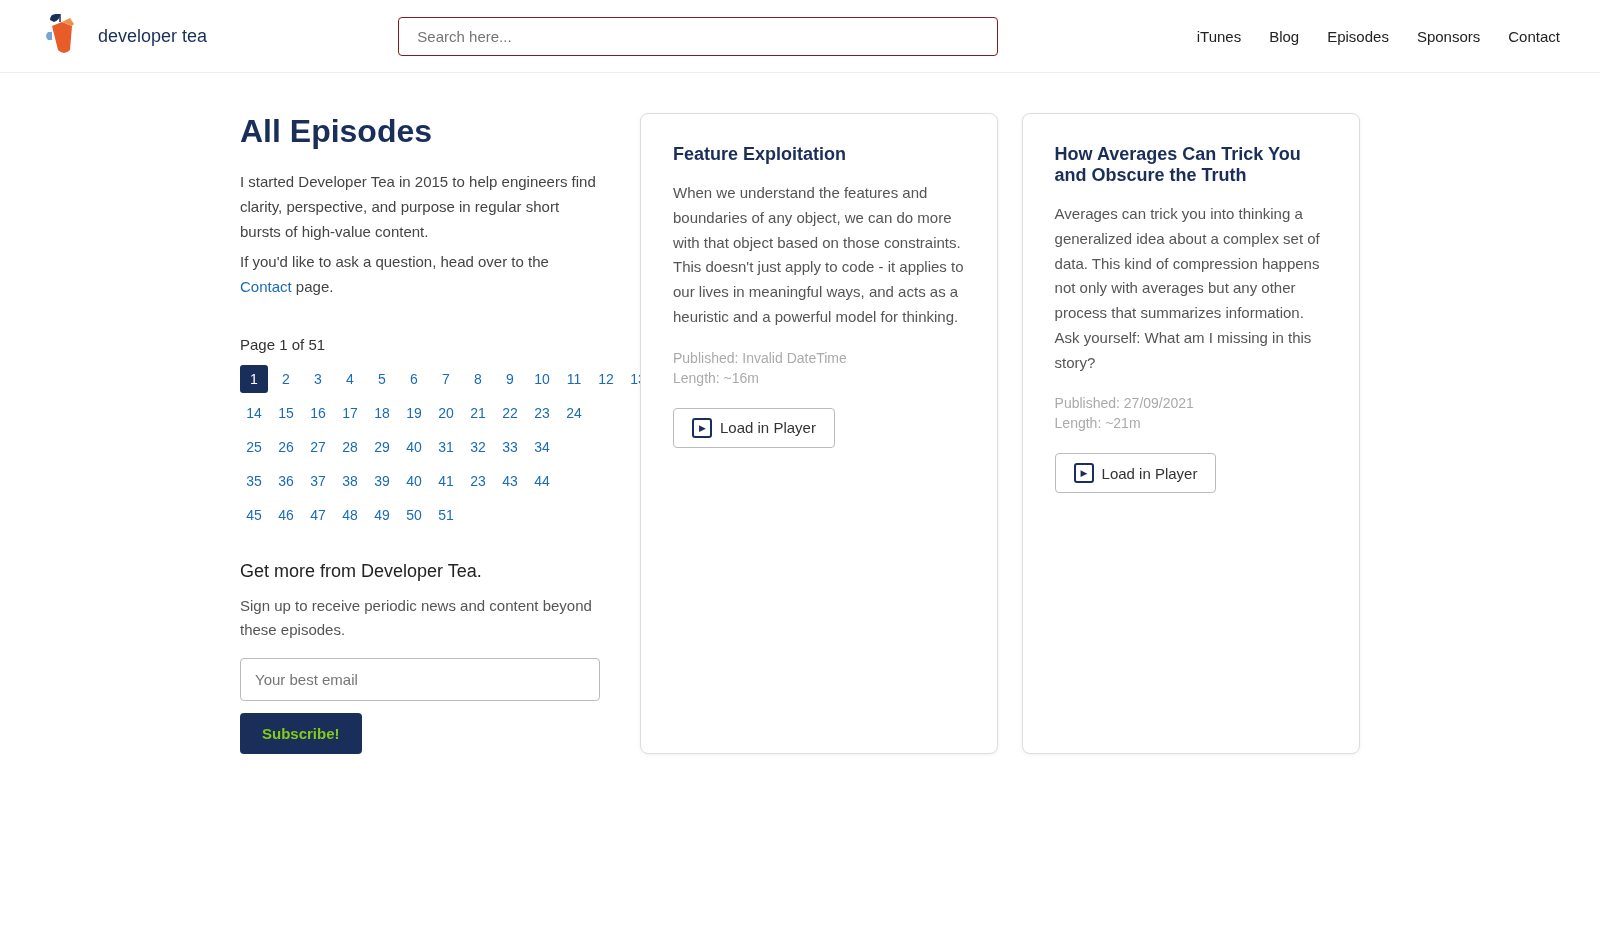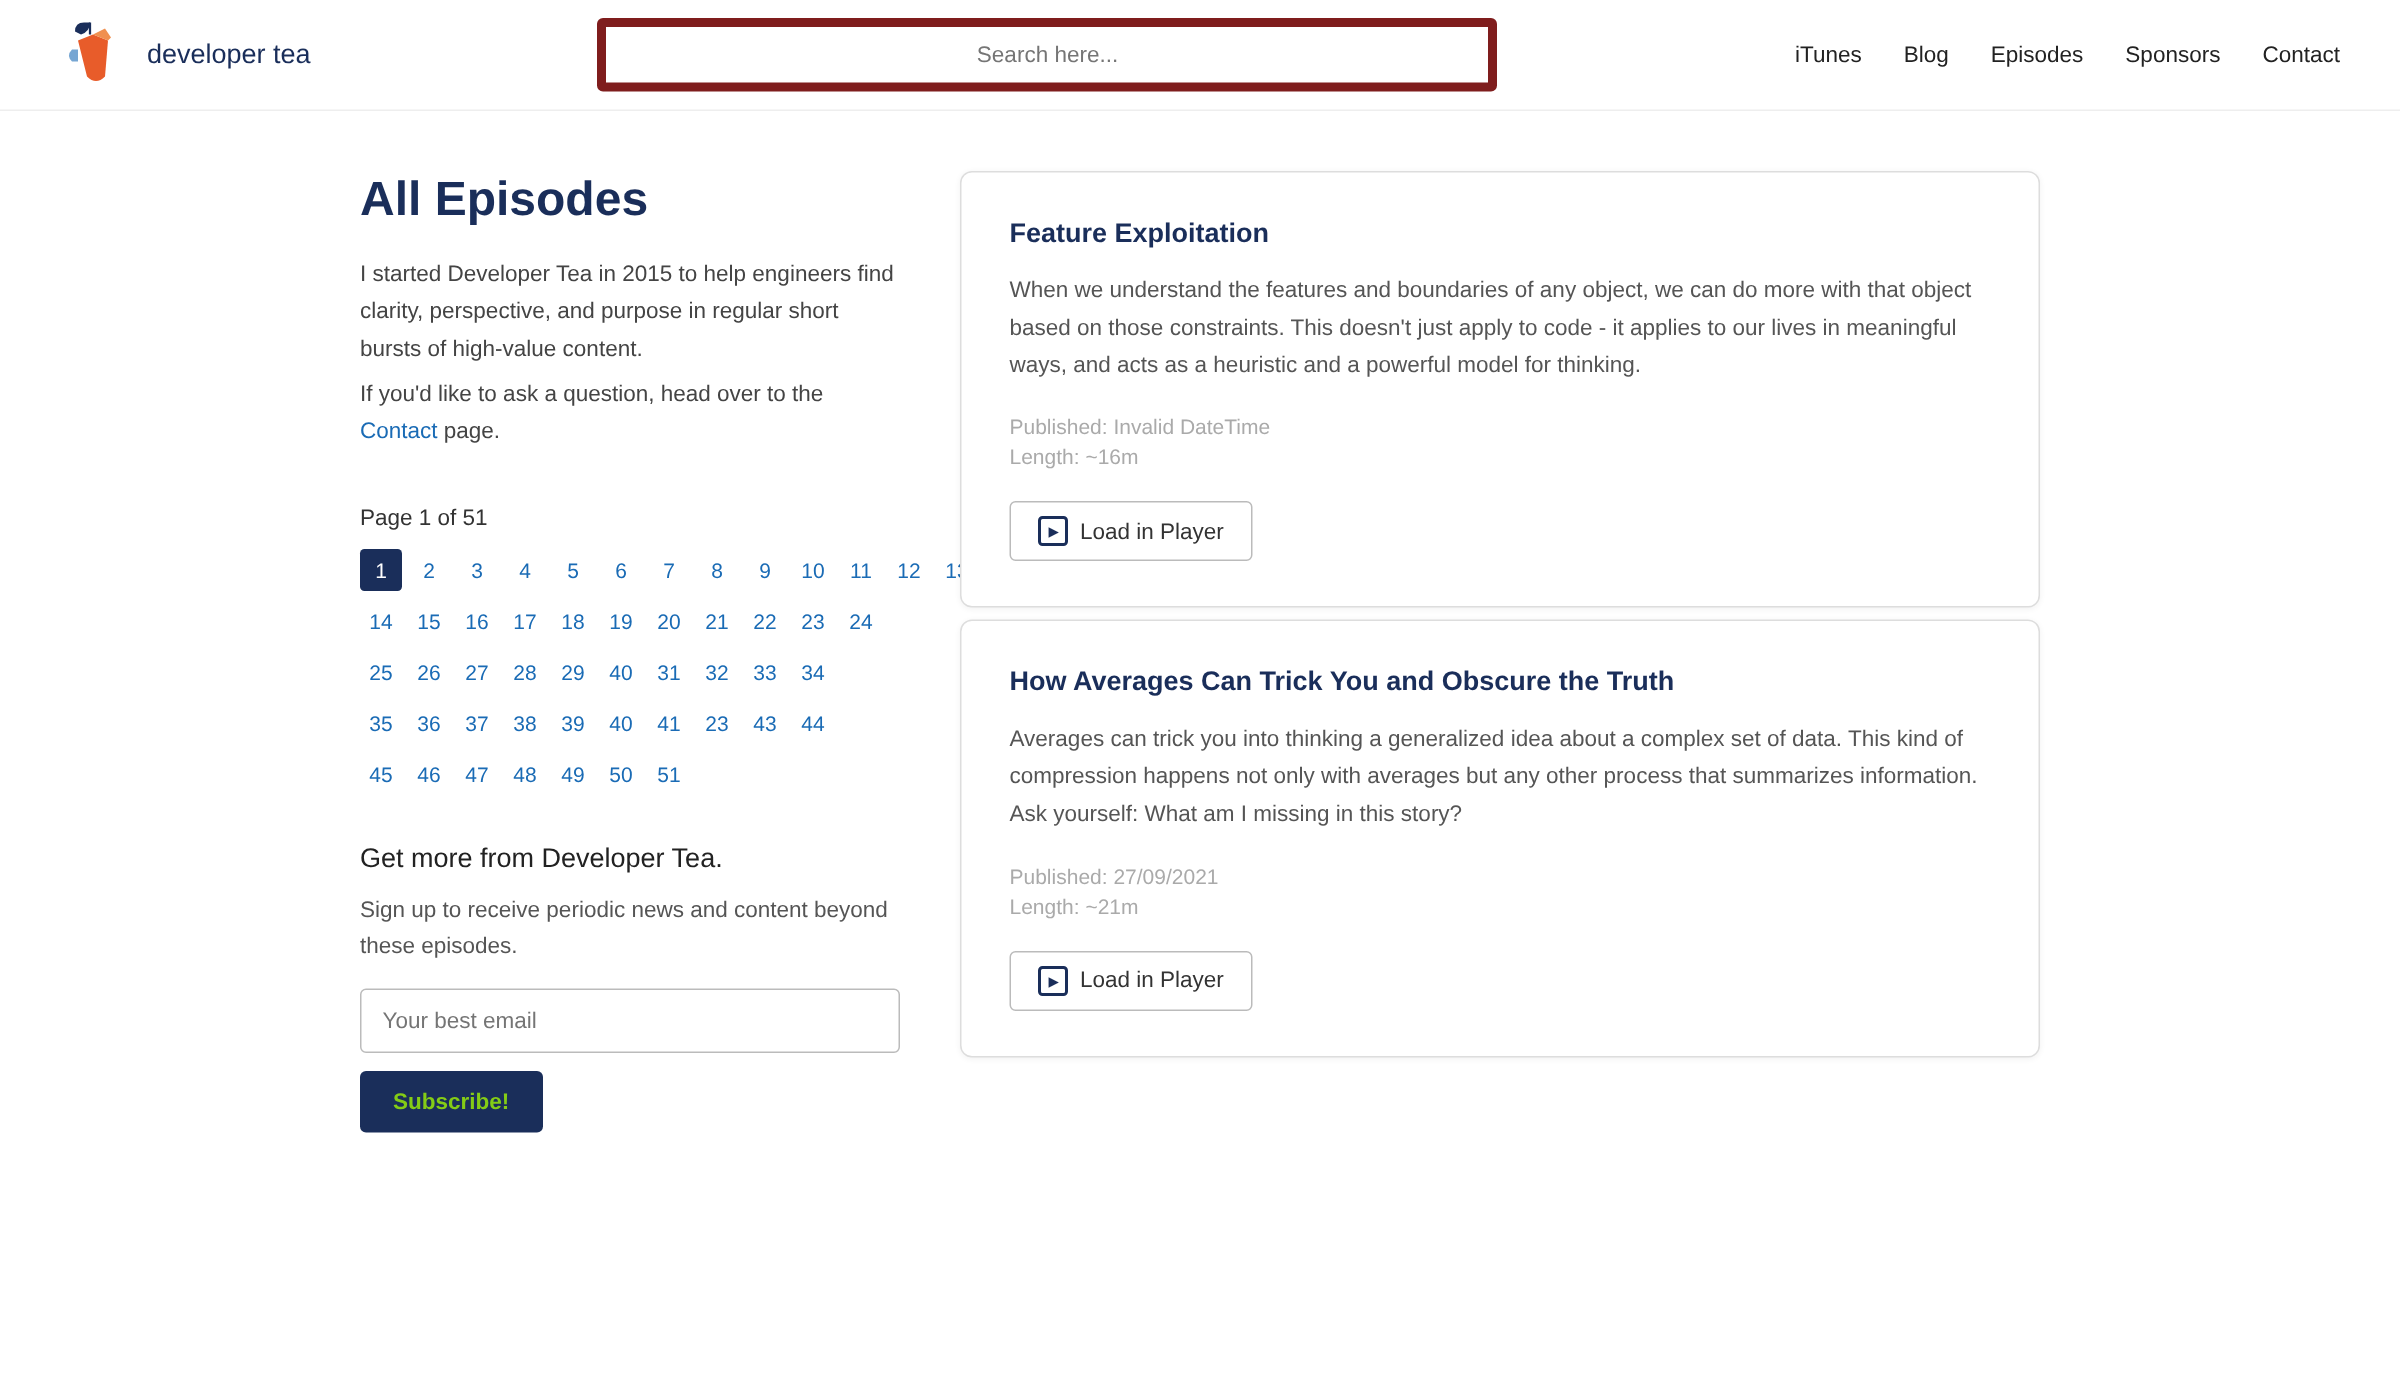--- a/index.html
+++ b/index.html
@@ -28,26 +28,25 @@
       height: 48px;
     }
     .search-bar {
       flex: 1;
       max-width: 600px;
       margin: 0 auto;
     }
     .search-bar input {
       width: 100%;
       padding: 10px 18px;
-      border: 6px solid #7f1d1d;
+      border: 1px solid #7f1d1d;
       border-radius: 4px;
       font-size: 15px;
       color: #14532d;
       outline: none;
-      text-align: center;
     }
     .nav-links {
       display: flex;
       gap: 28px;
       list-style: none;
       margin-left: 40px;
     }
     .nav-links a {
       text-decoration: none;
       color: #222;
@@ -148,22 +147,22 @@
       border-radius: 4px;
       font-size: 15px;
       font-weight: 600;
       cursor: pointer;
     }
 
     
     .right-col {
       flex: 1;
       display: flex;
-      flex-direction: column;
-      gap: 8px;
+      flex-direction: row;
+      gap: 24px;
     }
     .episode-card {
       border: 1px solid #ddd;
       border-radius: 8px;
       padding: 30px 32px;
       background: #fff;
       box-shadow: 0 1px 4px rgba(0,0,0,0.06);
     }
     .episode-title {
       font-size: 18px;

